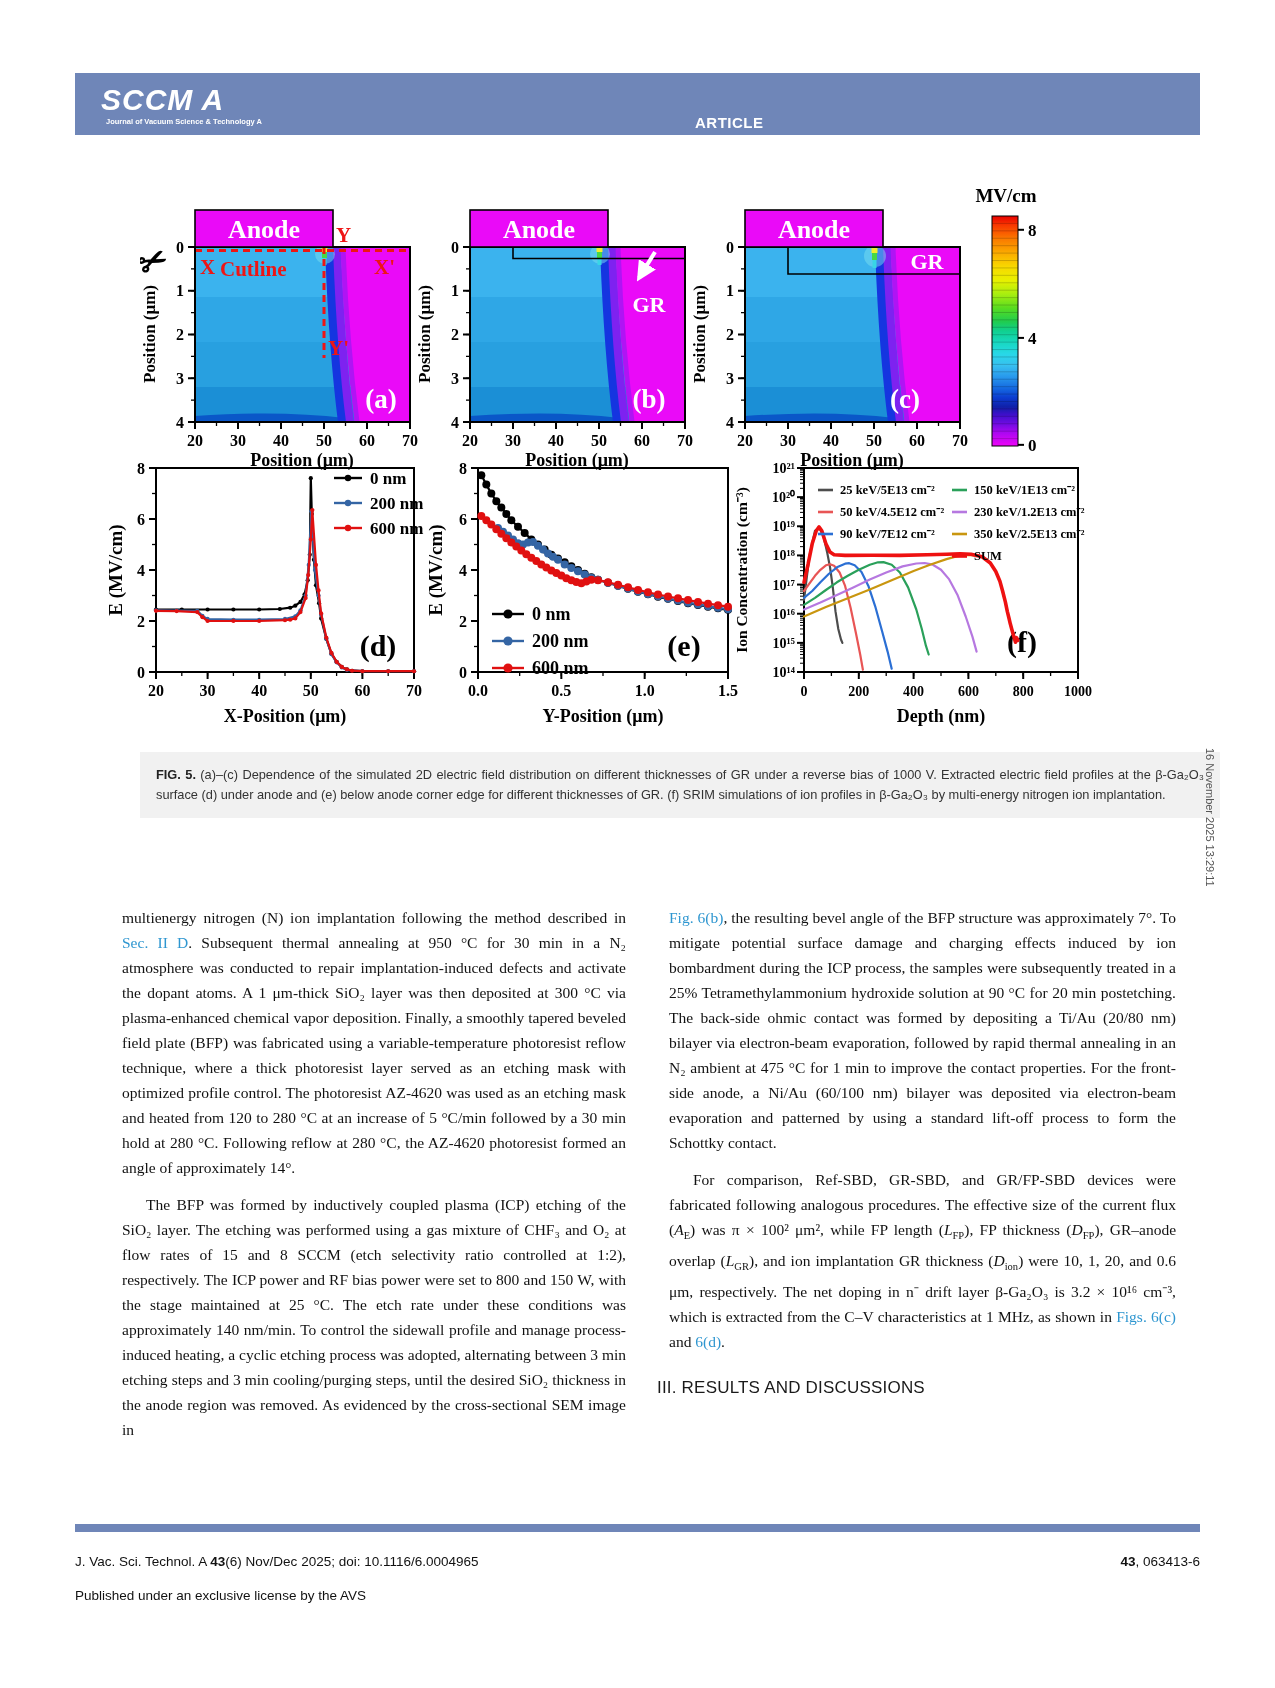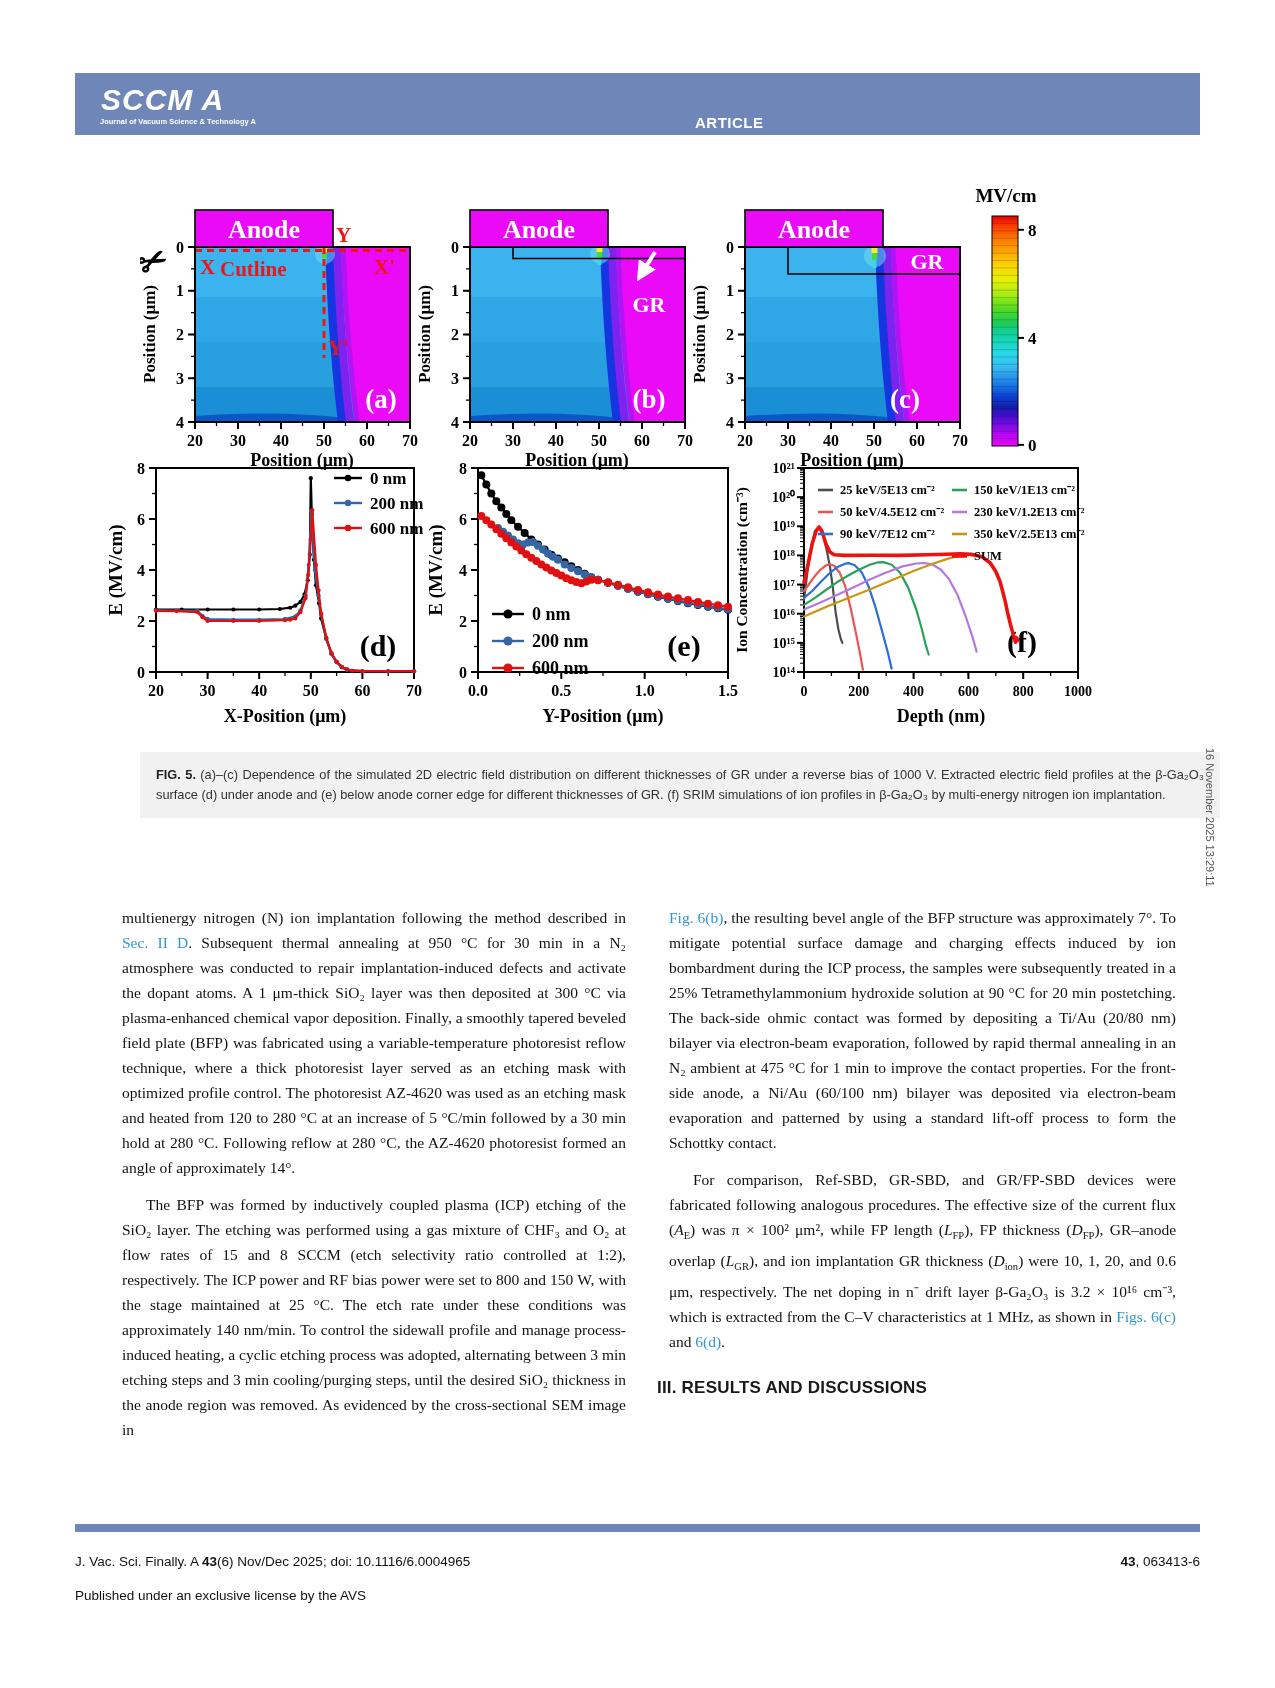--- a/index.html
+++ b/index.html
@@ -2,21 +2,21 @@
 <html><head>
 <meta charset="utf-8">
 <style>
   html,body{margin:0;padding:0;background:#e8e8e8;}
   .page{position:relative;width:1275px;height:1688px;background:#fff;overflow:hidden;
         font-family:"Liberation Serif",serif;}
   
   .band{position:absolute;left:75px;top:73px;width:1125px;height:62px;background:#6f86b8;}
   .logo{position:absolute;left:26px;top:10px;color:#fff;font-family:"Liberation Sans",sans-serif;
         font-weight:bold;font-style:italic;font-size:30px;letter-spacing:1px;}
-  .logo-sub{position:absolute;left:25px;top:44px;color:#fff;font-family:"Liberation Sans",sans-serif;
+  .logo-sub{position:absolute;left:31px;top:44px;color:#fff;font-family:"Liberation Sans",sans-serif;
         font-weight:bold;font-size:7.5px;}
   .article-label{position:absolute;left:620px;top:21px;width:160px;text-align:left;color:#fff;
         font-family:"Liberation Sans",sans-serif;font-weight:bold;font-size:15px;letter-spacing:.5px;margin-top:20px;}
   .url-box{position:absolute;right:5px;top:5px;width:345px;height:52px;background:#fff;}
   .url{position:absolute;left:24px;top:17px;color:#5b76a8;font-family:"Liberation Sans",sans-serif;
         font-weight:bold;font-size:15.5px;}
   
   svg{position:absolute;}
   #svg-a{left:140px;top:192px;} #svg-b{left:415px;top:192px;} #svg-c{left:690px;top:192px;}
   #svg-cbar{left:972px;top:186px;}
@@ -34,21 +34,21 @@
   .stamp{position:absolute;left:1216px;top:748px;width:260px;color:#555;
         font-family:"Liberation Sans",sans-serif;font-size:11px;
         transform:rotate(90deg);transform-origin:0 0;}
   
   .col{position:absolute;top:893px;}
   .col-left{left:110px;width:528px;} .col-right{left:657px;width:531px;}
   .para{margin:12px;font-size:15.5px;line-height:25px;text-align:justify;color:#111;}
   .indent{text-indent:24px;}
   .run-link{color:#2e96d0;} .run-italic{font-style:italic;} .run-bold{font-weight:bold;}
   sub{font-size:68%;}
-  .heading{margin:24px 0 14px 0;font-family:"Liberation Sans",sans-serif;font-weight:bold;
+  .heading{margin:24px 0 14px 0;font-family:"Liberation Sans",sans-serif;font-weight:normal;
         font-size:17px;color:#1a1a1a;letter-spacing:.2px;}
   
   .rule{position:absolute;left:75px;top:1524px;width:1125px;height:8px;background:#6f86b8;}
   .foot{position:absolute;font-family:"Liberation Sans",sans-serif;font-size:13.5px;color:#111;}
   .foot-l1{left:75px;top:1554px;} .foot-l2{left:75px;top:1588px;}
   .foot-r{right:75px;top:1554px;}
 </style>
 </head>
 <body>
 
@@ -805,17 +805,17 @@
     <p class="para"><span>multienergy nitrogen (N) ion implantation following the method described in </span><span class="run-link">Sec. II D</span><span>. Subsequent thermal annealing at 950 °C for 30 min in a N₂ atmosphere was conducted to repair implantation-induced defects and activate the dopant atoms. A 1 μm-thick SiO₂ layer was then deposited at 300 °C via plasma-enhanced chemical vapor deposition. Finally, a smoothly tapered beveled field plate (BFP) was fabricated using a variable-temperature photoresist reflow technique, where a thick photoresist layer served as an etching mask with optimized profile control. The photoresist AZ-4620 was used as an etching mask and heated from 120 to 280 °C at an increase of 5 °C/min followed by a 30 min hold at 280 °C. Following reflow at 280 °C, the AZ-4620 photoresist formed an angle of approximately 14°.</span></p>
     <p class="para indent"><span>The BFP was formed by inductively coupled plasma (ICP) etching of the SiO₂ layer. The etching was performed using a gas mixture of CHF₃ and O₂ at flow rates of 15 and 8 SCCM (etch selectivity ratio controlled at 1:2), respectively. The ICP power and RF bias power were set to 800 and 150 W, with the stage maintained at 25 °C. The etch rate under these conditions was approximately 140 nm/min. To control the sidewall profile and manage process-induced heating, a cyclic etching process was adopted, alternating between 3 min etching steps and 3 min cooling/purging steps, until the desired SiO₂ thickness in the anode region was removed. As evidenced by the cross-sectional SEM image in</span></p>
   </div>
   <div class="col col-right">
     <p class="para"><span class="run-link">Fig. 6(b)</span><span>, the resulting bevel angle of the BFP structure was approximately 7°. To mitigate potential surface damage and charging effects induced by ion bombardment during the ICP process, the samples were subsequently treated in a 25% Tetramethylammonium hydroxide solution at 90 °C for 20 min postetching. The back-side ohmic contact was formed by depositing a Ti/Au (20/80 nm) bilayer via electron-beam evaporation, followed by rapid thermal annealing in an N₂ ambient at 475 °C for 1 min to improve the contact properties. For the front-side anode, a Ni/Au (60/100 nm) bilayer was deposited via electron-beam evaporation and patterned by using a standard lift-off process to form the Schottky contact.</span></p>
     <p class="para indent"><span>For comparison, Ref-SBD, GR-SBD, and GR/FP-SBD devices were fabricated following analogous procedures. The effective size of the current flux (</span><span class="run-italic">A</span><sub>E</sub><span>) was π × 100² μm², while FP length (</span><span class="run-italic">L</span><sub>FP</sub><span>), FP thickness (</span><span class="run-italic">D</span><sub>FP</sub><span>), GR–anode overlap (</span><span class="run-italic">L</span><sub>GR</sub><span>), and ion implantation GR thickness (</span><span class="run-italic">D</span><sub>ion</sub><span>) were 10, 1, 20, and 0.6 μm, respectively. The net doping in n⁻ drift layer β-Ga₂O₃ is 3.2 × 10¹⁶ cm⁻³, which is extracted from the C–V characteristics at 1 MHz, as shown in </span><span class="run-link">Figs. 6(c)</span><span> and </span><span class="run-link">6(d)</span><span>.</span></p>
     <h3 class="heading">III. RESULTS AND DISCUSSIONS</h3>
   </div>
 
   <div class="rule"></div>
-  <div class="foot foot-l1"><span>J. Vac. Sci. Finally. A </span><span class="run-bold">43</span><span>(6) Nov/Dec 2025; doi: 10.1116/6.0004965</span></div>
+  <div class="foot foot-l1"><span>J. Vac. Sci. Technol. A </span><span class="run-bold">43</span><span>(6) Nov/Dec 2025; doi: 10.1116/6.0004965</span></div>
   <div class="foot foot-l2">Published under an exclusive license by the AVS</div>
   <div class="foot foot-r"><span class="run-bold">43</span><span>, 063413-6</span></div>
 
 </div>
 
 </body></html>

